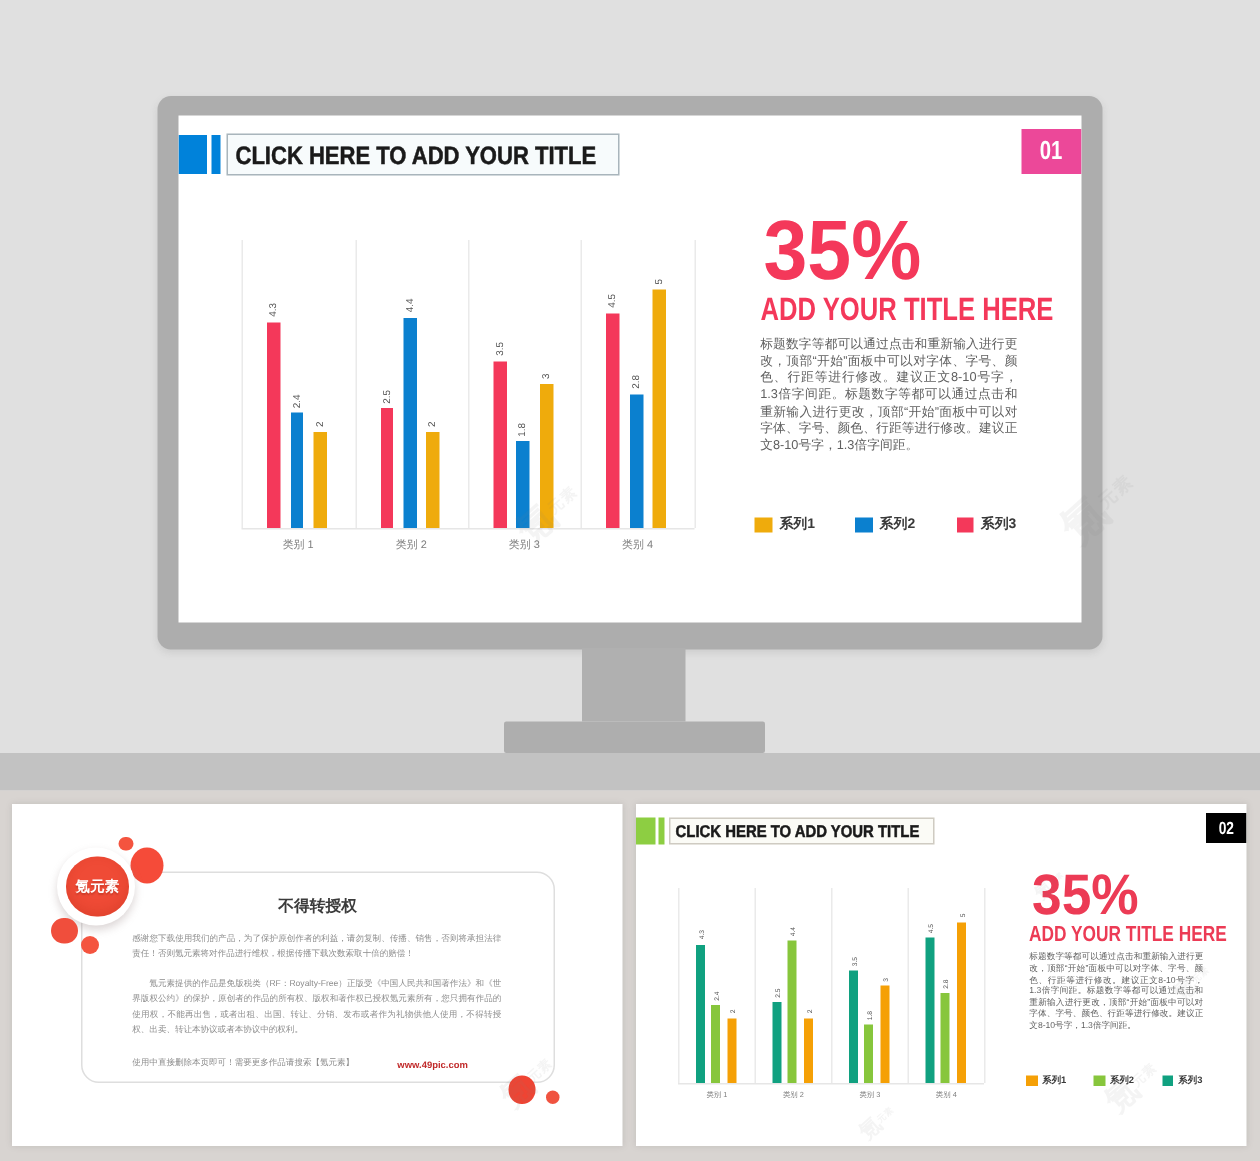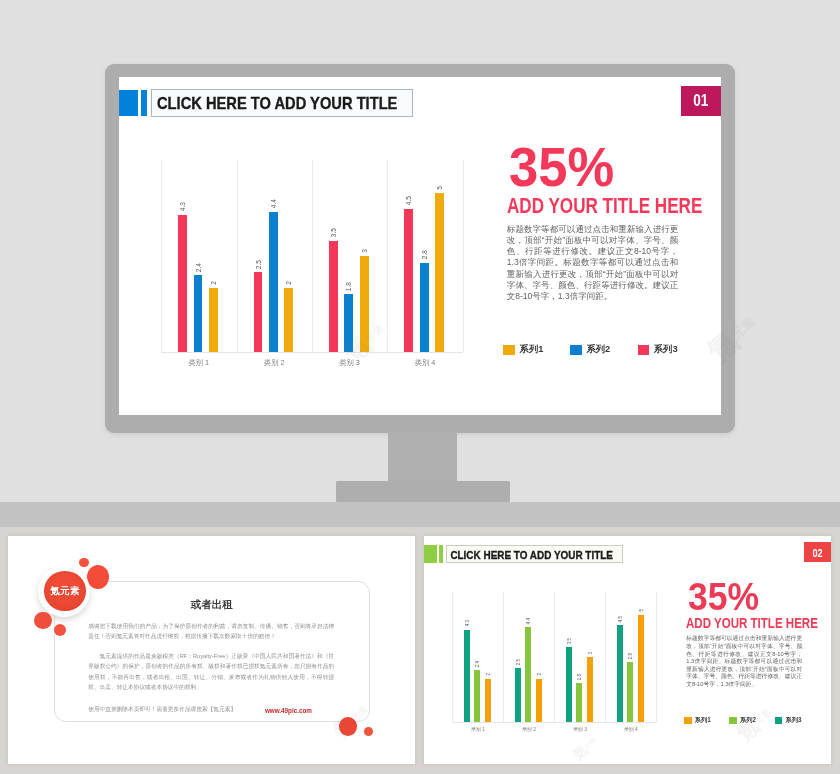--- a/index.html
+++ b/index.html
@@ -66,21 +66,21 @@
   <div class="botband"></div>
 
   <div class="monitor">
     <div class="mon-screen">
       <div class="s1" id="slide1">
           <div class="hdr-sq" style="left:0.4px;top:13.75px;width:18.2px;height:26px;background:#0082da"></div>
           <div class="hdr-sq" style="left:22.25px;top:13.75px;width:6px;height:26px;background:#0082da"></div>
           <div class="hdr-box" style="left:32.2px;top:12.9px;width:261.7px;height:27.1px;border-color:#a9b5bc;background:#f7fbfc">
             <div class="hdr-txt" style="font-size:16.7px;line-height:27.1px;padding-left:5.7px">CLICK HERE TO ADD YOUR TITLE</div>
           </div>
-          <div class="badge" style="right:0;top:9.7px;width:40.1px;height:29.4px;background:#be185d;font-size:17.4px">
+          <div class="badge" style="right:0;top:9.7px;width:40.1px;height:29.4px;background:#ec4899;font-size:17.4px">
             <span>01</span>
           </div>
           <div class="chart" style="left:0;top:0;width:100%;height:100%">
             <div class="vline" style="left:42.1px;top:83.7px;height:191.3px;width:1px"></div>
             <div class="vline" style="left:117.5px;top:83.7px;height:191.3px;width:1px"></div>
             <div class="vline" style="left:192.9px;top:83.7px;height:191.3px;width:1px"></div>
             <div class="vline" style="left:268.3px;top:83.7px;height:191.3px;width:1px"></div>
             <div class="vline" style="left:343.70000000000005px;top:83.7px;height:191.3px;width:1px"></div>
             <div class="baseline" style="left:42.1px;top:275px;width:301.6px;height:1px"></div>
             <div class="bar" style="left:59.1px;top:138.5837479270315px;width:8.9px;height:136.4162520729685px;background:#f4385a"></div>
@@ -136,35 +136,35 @@
   <div class="bl" id="slideCopyright">
       <div class="cp-box" style="left:45.8px;top:45px;width:316.2px;height:140.6px;border-radius:12px"></div>
       <div class="circ" style="left:71.7px;top:21.5px;width:9.1px;height:9.1px;background:#f4543f"></div>
       <div class="circ" style="left:79.6px;top:29.2px;width:22.1px;height:24.1px;background:#f54b39"></div>
       <div class="ringwrap" style="position:absolute;left:30.7px;top:29.4px;width:51.6px;height:51.6px;border-radius:50%;background:#fff;box-shadow:0 3px 6px rgba(150,130,130,.33)"></div>
       <div class="circ" style="left:36.7px;top:35.4px;width:41.1px;height:39.5px;background:#ef4b36;border-radius:50%;display:flex;align-items:center;justify-content:center;box-shadow:inset 0 -3px 8px rgba(180,40,20,.25)">
         <span style="color:#fff;font-size:9.6px;font-weight:bold;letter-spacing:.2px;text-shadow:0 1px 1px rgba(150,40,25,.4)">氪元素</span>
       </div>
       <div class="circ" style="left:26.7px;top:76px;width:17.4px;height:17.4px;background:#f04e3c"></div>
       <div class="circ" style="left:46px;top:88px;width:12px;height:12px;background:#f4543f"></div>
-      <div class="cp-title" style="left:45.8px;top:61.5px;width:316.2px;font-size:10.5px;line-height:12px">或者出租</div>
+      <div class="cp-title" style="left:45.8px;top:61.5px;width:316.2px;font-size:10.5px;line-height:12px">不得转授权</div>
       <div class="cp-p" style="left:80.4px;top:84.5px;width:246px;font-size:5.7px;line-height:10.6px">感谢您下载使用我们的产品，为了保护原创作者的利益，请勿复制、传播、销售，否则将承担法律责任！否则氪元素将对作品进行维权，根据传播下载次数索取十倍的赔偿！</div>
       <div class="cp-p" style="left:80.4px;top:114.5px;width:246px;font-size:5.7px;line-height:10.6px;text-indent:11.4px">氪元素提供的作品是免版税类（RF：Royalty-Free）正版受《中国人民共和国著作法》和《世界版权公约》的保护，原创者的作品的所有权、版权和著作权已授权氪元素所有，您只拥有作品的使用权，不能再出售，或者出租、出国、转让、分销、发布或者作为礼物供他人使用，不得转授权、出卖、转让本协议或者本协议中的权利。</div>
       <div class="cp-p" style="left:80.4px;top:168px;width:200px;font-size:5.7px;line-height:10.6px">使用中直接删除本页即可！需要更多作品请搜索【氪元素】</div>
       <div class="cp-url" style="left:257.1px;top:170.3px;font-size:6.3px;line-height:10.6px">www.49pic.com</div>
       <div class="circ" style="left:331.2px;top:181.1px;width:17.7px;height:18.6px;background:#ef4433"></div>
       <div class="circ" style="left:356px;top:191.1px;width:9.5px;height:9.1px;background:#f05340"></div>
     </div>
   <div class="br" id="slide2">
       <div class="hdr-sq" style="left:0.2704553007643736px;top:9.296900963775341px;width:12.305716184778996px;height:17.57959454968428px;background:#8dce42"></div>
       <div class="hdr-sq" style="left:15.044076105018279px;top:9.296900963775341px;width:4.056829511465604px;height:17.57959454968428px;background:#8dce42"></div>
       <div class="hdr-box" style="left:21.771651711532073px;top:8.722183449651048px;width:176.9453805250914px;height:18.32334662678631px;border-color:#cfcbc2;background:#fbfbf6">
         <div class="hdr-txt" style="font-size:11.291508806912596px;line-height:18.32334662678631px;padding-left:3.8539880358923235px">CLICK HERE TO ADD YOUR TITLE</div>
       </div>
-      <div class="badge" style="right:0;top:6.558541043536058px;width:27.11314390162845px;height:19.878464606181456px;background:#ef4444;font-size:11.764805583250249px">
+      <div class="badge" style="right:0;top:6.558541043536058px;width:27.11314390162845px;height:19.878464606181456px;background:#000000;font-size:11.764805583250249px">
         <span>02</span>
       </div>
       <div class="chart" style="left:0;top:0;width:100%;height:100%">
         <div class="vline" style="left:28.465420405450317px;top:56.59277168494517px;height:129.34524759056166px;width:1px"></div>
         <div class="vline" style="left:79.44624459953474px;top:56.59277168494517px;height:129.34524759056166px;width:1px"></div>
         <div class="vline" style="left:130.42706879361916px;top:56.59277168494517px;height:129.34524759056166px;width:1px"></div>
         <div class="vline" style="left:181.40789298770358px;top:56.59277168494517px;height:129.34524759056166px;width:1px"></div>
         <div class="vline" style="left:232.38871718178802px;top:56.59277168494517px;height:129.34524759056166px;width:1px"></div>
         <div class="baseline" style="left:28.465420405450317px;top:185.93801927550683px;width:203.92329677633768px;height:1px"></div>
         <div class="bar" style="left:39.95977068793619px;top:93.7017730666486px;width:6.017630442007312px;height:92.23624620885823px;background:#10a180"></div>

